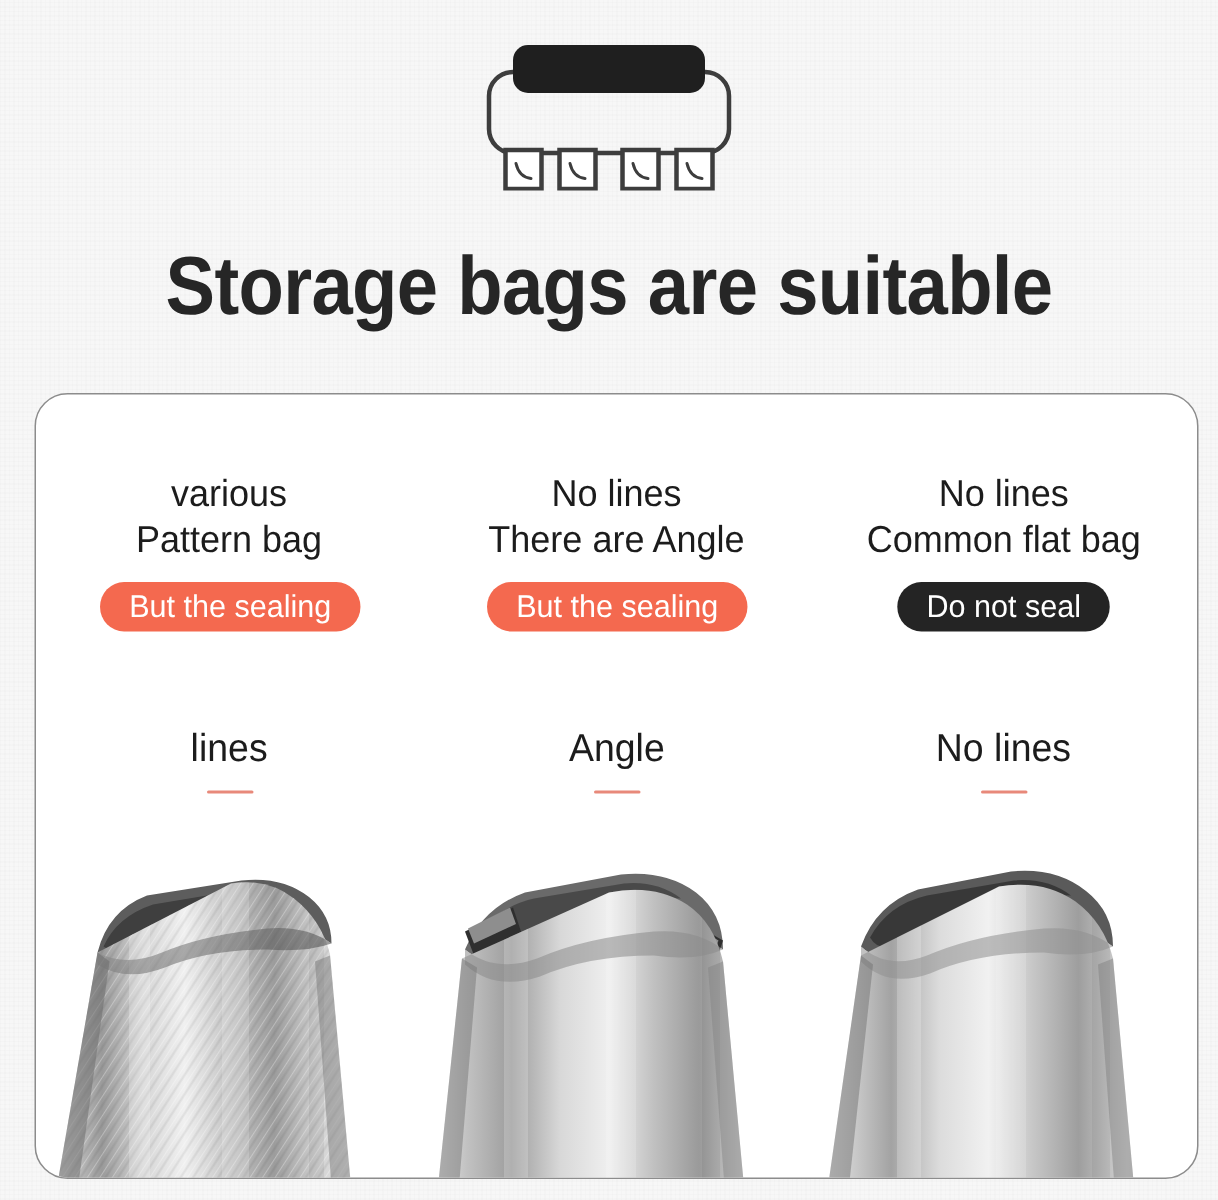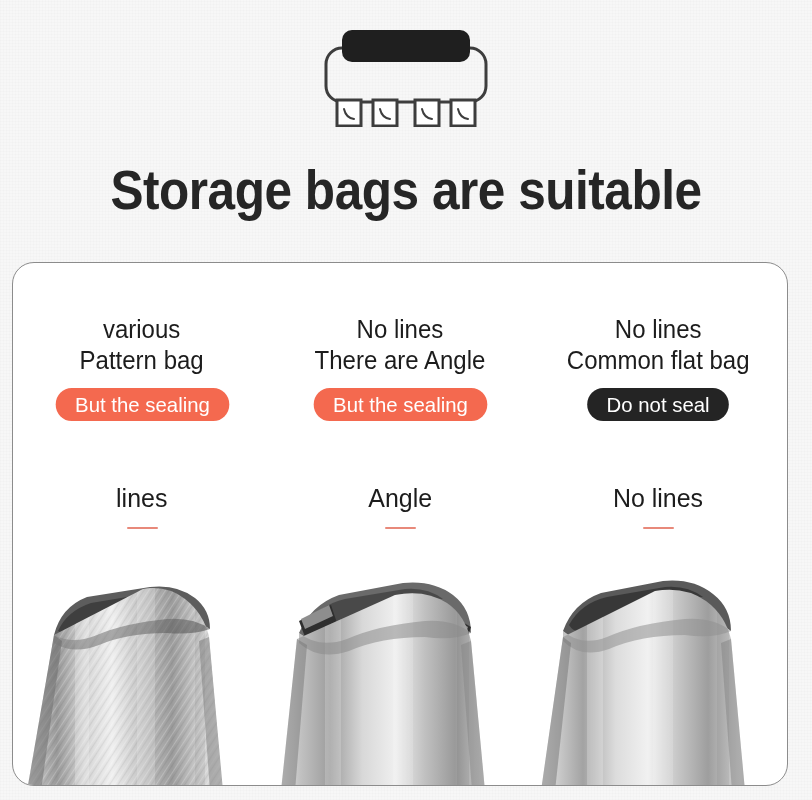--- a/index.html
+++ b/index.html
@@ -51,21 +51,21 @@
     letter-spacing: -0.5px;
     color: #262626;
     transform: scaleX(0.90);
     transform-origin: 50% 50%;
     white-space: nowrap;
   }
 
   
   .card {
     position: absolute;
-    left: 12px;
+    left: 23px;
     top: 262px;
     width: 776px;
     height: 524px;
     border: 1px solid #8c8c8c;
     border-radius: 22px;
     background: #ffffff;
     overflow: hidden;
     box-sizing: border-box;
   }
 

